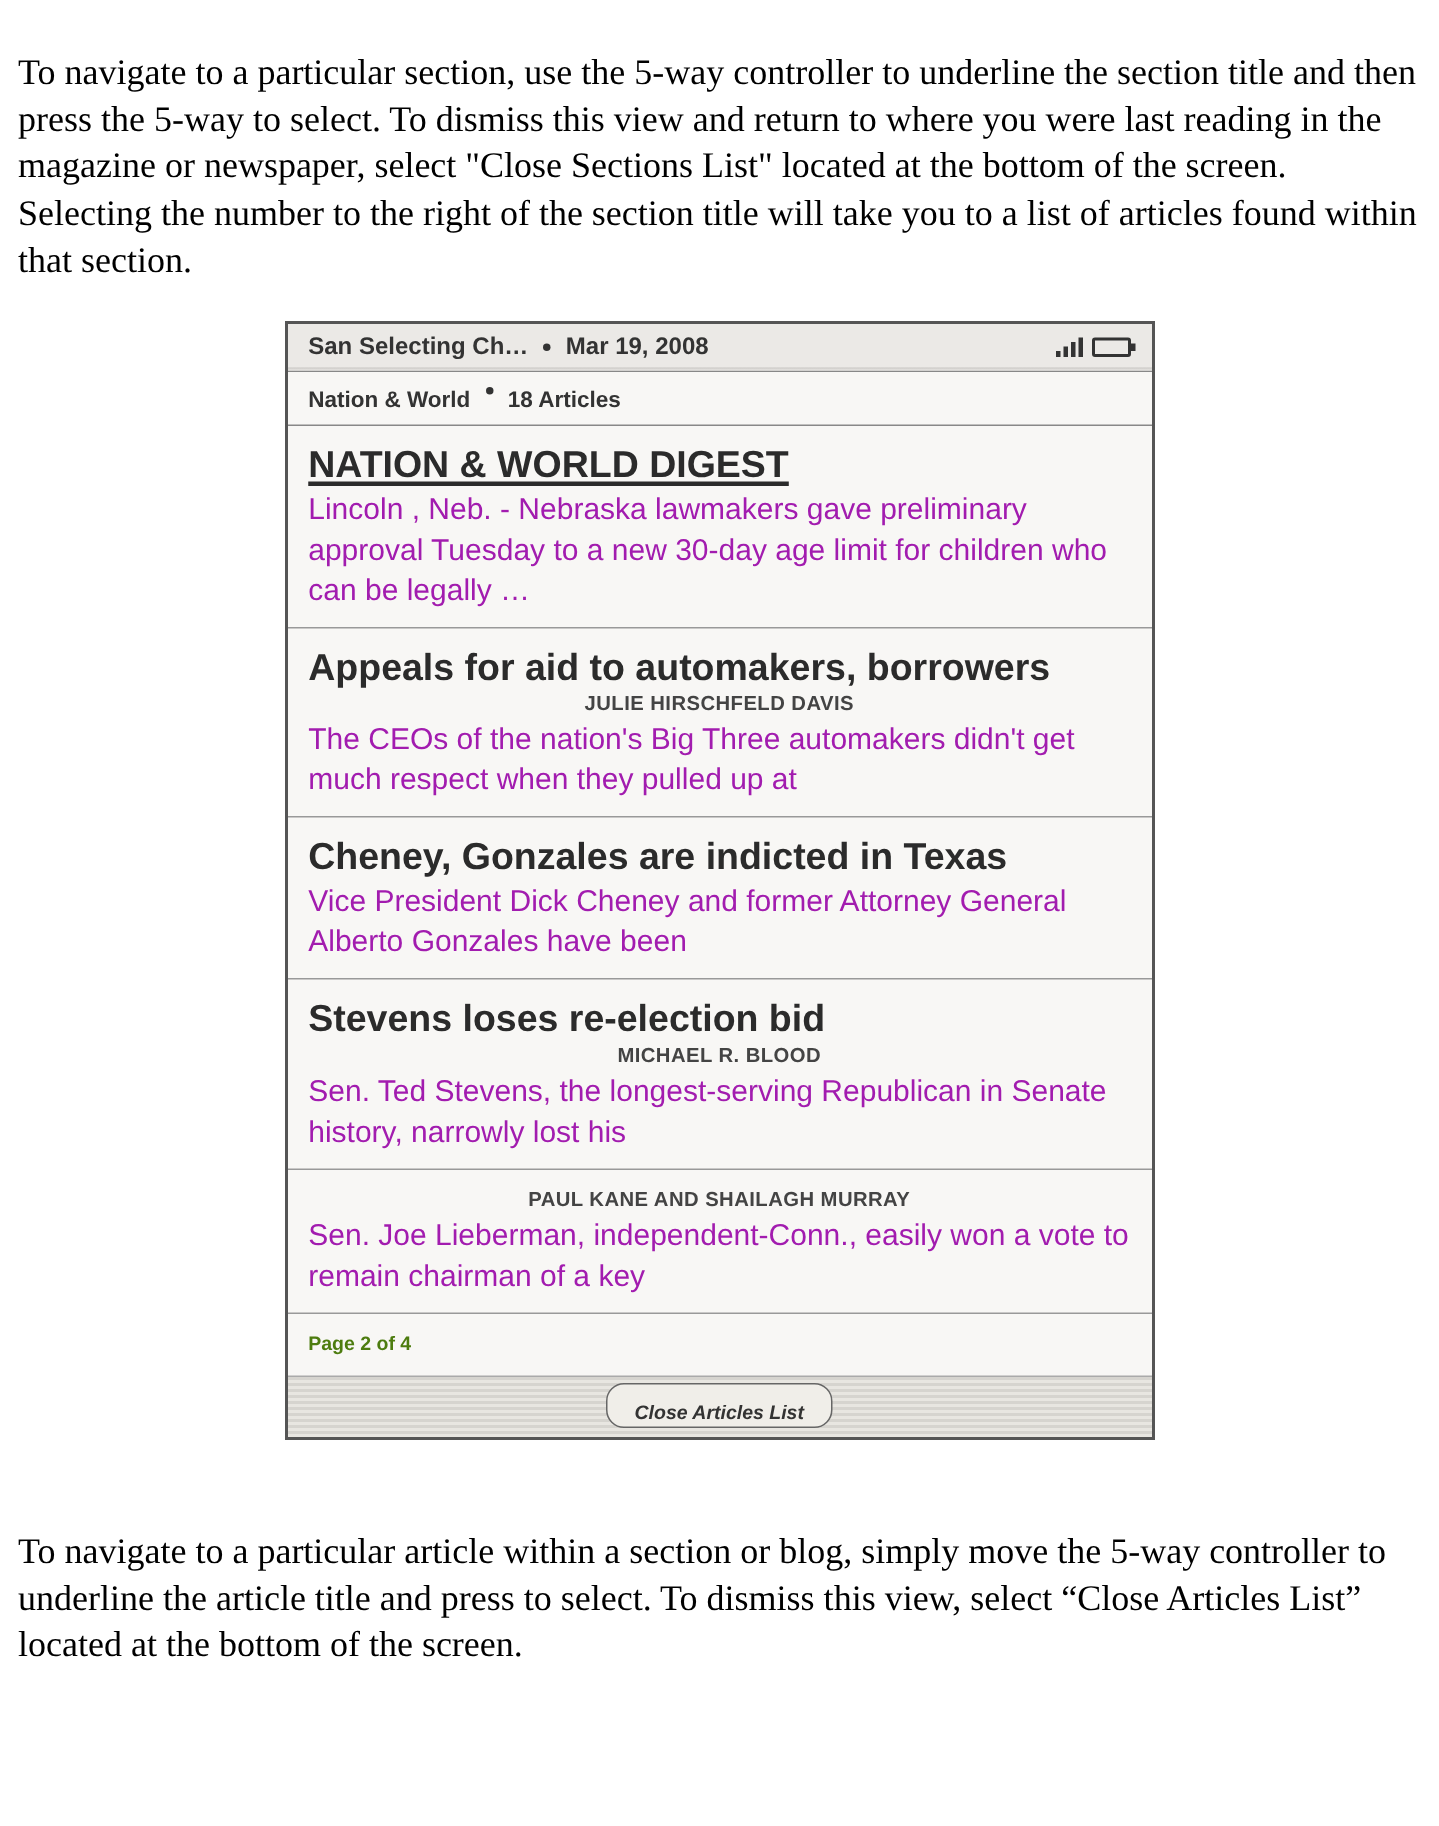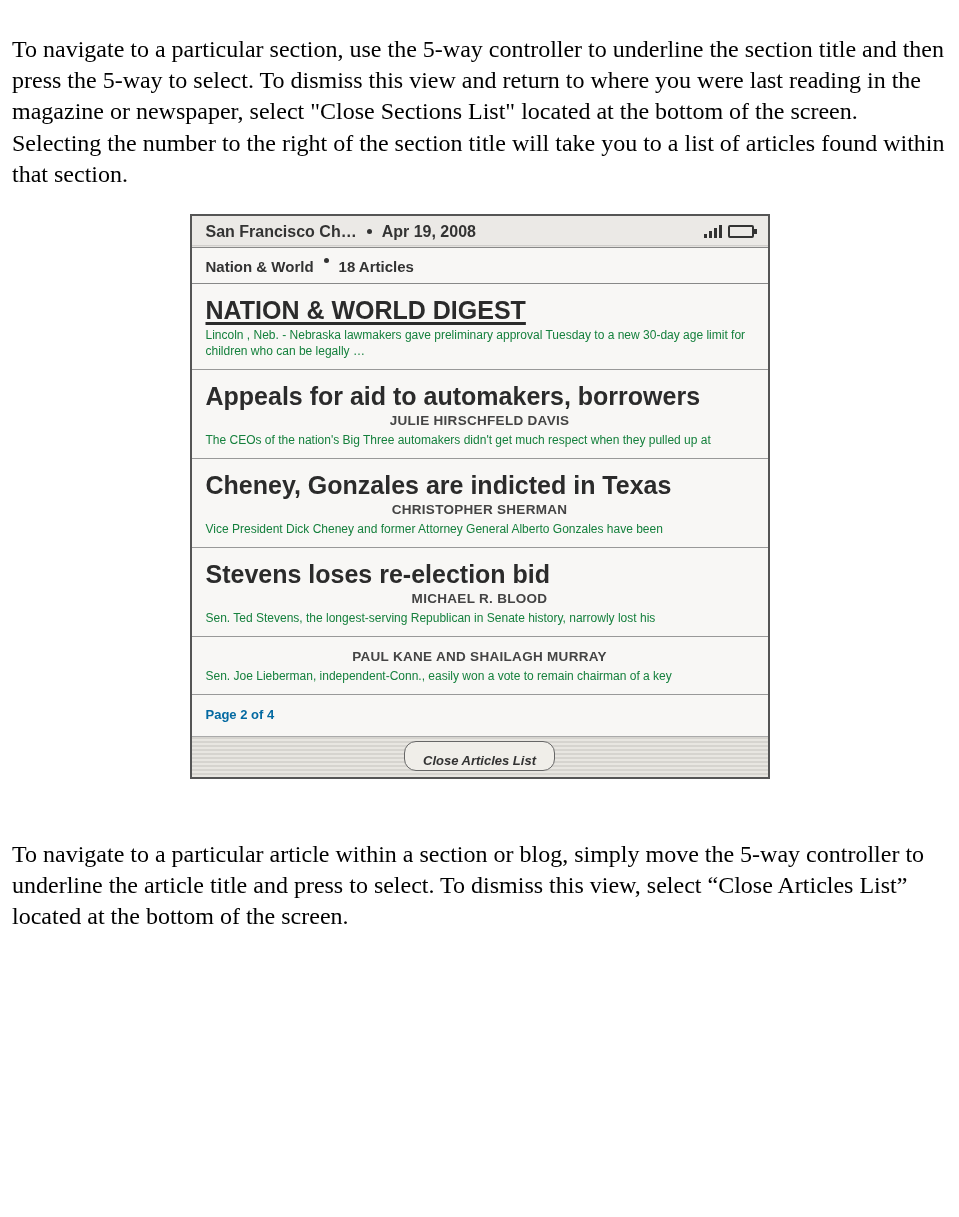--- a/index.html
+++ b/index.html
@@ -133,29 +133,29 @@
     .article-byline {
       font-weight: bold;
       font-size: 13.5px;
       letter-spacing: 0.3px;
       color: #444;
       margin-bottom: 4px;
       text-transform: uppercase;
       text-align: center;
     }
     .article-excerpt {
-      font-size: 12px;
-      color: #15803d;
+      font-size: 20px;
+      color: #a21caf;
       line-height: 1.35;
     }
     .page-indicator {
       font-size: 13px;
       font-weight: bold;
       padding: 12px 14px 14px;
-      color: #0369a1;
+      color: #4d7c0f;
       border-bottom: 1px solid #aaa;
     }
     .close-bar {
       display: flex;
       justify-content: center;
       padding: 4px 0 6px;
       background: repeating-linear-gradient(
         to bottom,
         #d6d4cf 0px,
         #d6d4cf 2px,
@@ -178,23 +178,23 @@
 </head>
 <body>
 
 <p class="doc-paragraph">To navigate to a particular section, use the 5-way controller to underline the section title and then press the 5-way to select. To dismiss this view and return to where you were last reading in the magazine or newspaper, select "Close Sections List" located at the bottom of the screen.  Selecting the number to the right of the section title will take you to a list of articles found within that section.</p>
 
 <div class="device-wrapper">
   <div class="device-screen">
 
     <div class="top-bar">
       <div class="top-bar-left">
-        <span>San Francisco Ch…</span>
+        <span>San Selecting Ch…</span>
         <span class="top-bar-dot"></span>
-        <span>Apr 19, 2008</span>
+        <span>Mar 19, 2008</span>
       </div>
       <div class="status-icons">
         <span class="signal-icon">
           <span class="signal-bar b1"></span>
           <span class="signal-bar b2"></span>
           <span class="signal-bar b3"></span>
           <span class="signal-bar b4"></span>
         </span>
         <span class="battery-icon"></span>
       </div>
@@ -212,21 +212,20 @@
     </div>
 
     <div class="article-item">
       <div class="article-title">Appeals for aid to automakers, borrowers</div>
       <div class="article-byline">JULIE HIRSCHFELD DAVIS</div>
       <div class="article-excerpt">The CEOs of the nation's Big Three automakers didn't get much respect when they pulled up at</div>
     </div>
 
     <div class="article-item">
       <div class="article-title">Cheney, Gonzales are indicted in Texas</div>
-      <div class="article-byline">CHRISTOPHER SHERMAN</div>
       <div class="article-excerpt">Vice President Dick Cheney and former Attorney General Alberto Gonzales have been</div>
     </div>
 
     <div class="article-item">
       <div class="article-title">Stevens loses re-election bid</div>
       <div class="article-byline">MICHAEL R. BLOOD</div>
       <div class="article-excerpt">Sen. Ted Stevens, the longest-serving Republican in Senate history, narrowly lost his</div>
     </div>
 
     <div class="article-item">

